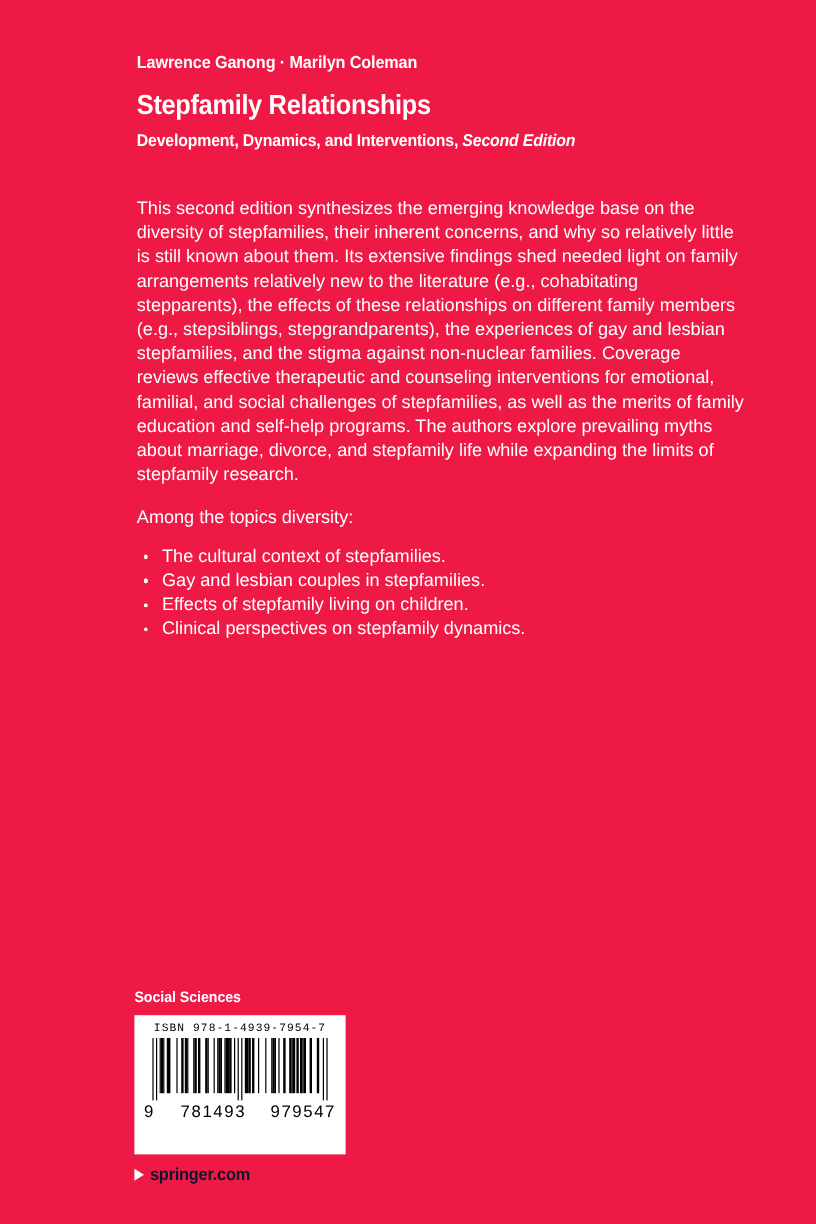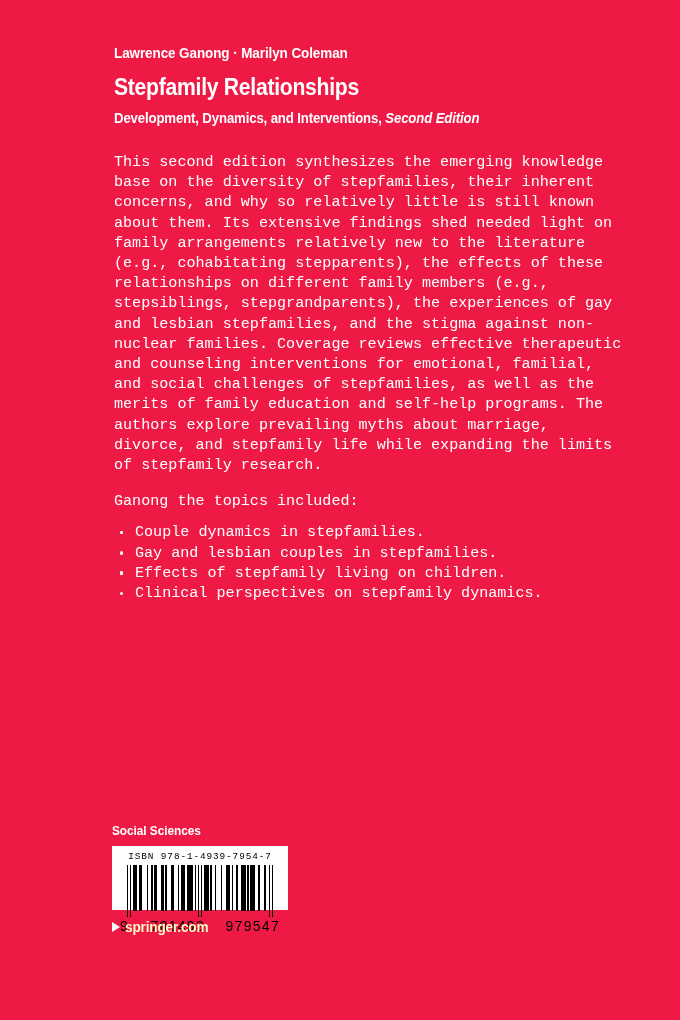--- a/index.html
+++ b/index.html
@@ -62,24 +62,24 @@
     white-space: nowrap;
   }
   .book-subtitle .edition {
     font-style: italic;
   }
 
   
   .body-copy {
     position: absolute;
     left: 114px;
-    top: 152px;
+    top: 164px;
     width: 508px;
     color: #ffffff;
-    font-family: Liberation Mono, monospace;
+    font-family: Liberation Sans, sans-serif;
     font-size: 15.1px;
     line-height: 20.2px;
     text-align: left;
   }
   .para {
     margin: 0 0 16px 0;
   }
   .para.tight {
     margin-bottom: 11px;
   }
@@ -121,21 +121,21 @@
     font-weight: 700;
     letter-spacing: -0.05px;
     transform: scaleX(0.94);
     transform-origin: left center;
     white-space: nowrap;
   }
 
   .barcode-panel {
     margin-top: 8px;
     width: 176px;
-    height: 64px;
+    height: 116px;
     background: #ffffff;
     box-sizing: border-box;
     padding: 5px 7px 8px 7px;
     display: flex;
     flex-direction: column;
   }
   .isbn-text {
     color: #000000;
     font-family: "Liberation Mono", "DejaVu Sans Mono", monospace;
     font-size: 9.4px;
@@ -173,21 +173,21 @@
   }
   .ean-digits .lead {
     padding-right: 2px;
   }
 
   .springer-line {
     margin-top: 9px;
     display: flex;
     align-items: center;
     gap: 5px;
-    color: #fef9c3;
+    color: #0f172a;
   }
   .play-triangle {
     width: 0;
     height: 0;
     border-left: 8px solid #ffffff;
     border-top: 5px solid transparent;
     border-bottom: 5px solid transparent;
   }
   .springer-text {
     font-family: "Liberation Sans", sans-serif;
@@ -209,29 +209,29 @@
     <div class="book-title">Stepfamily Relationships</div>
     <div class="book-subtitle">
       <span>Development, Dynamics, and Interventions, </span><span class="edition">Second Edition</span>
     </div>
   </div>
 
   <div class="body-copy">
 
     <p class="para">This second edition synthesizes the emerging knowledge base on the diversity of stepfamilies, their inherent concerns, and why so relatively little is still known about them. Its extensive findings shed needed light on family arrangements relatively new to the literature (e.g., cohabitating stepparents), the effects of these relationships on different family members (e.g., stepsiblings, stepgrandparents), the experiences of gay and lesbian stepfamilies, and the stigma against non-nuclear families. Coverage reviews effective therapeutic and counseling interventions for emotional, familial, and social challenges of stepfamilies, as well as the merits of family education and self-help programs. The authors explore prevailing myths about marriage, divorce, and stepfamily life while expanding the limits of stepfamily research.</p>
 
-    <p class="para tight">Ganong the topics included:</p>
+    <p class="para tight">Among the topics diversity:</p>
 
     <ul class="topic-list">
       <li>
         <span class="dot"></span>
-      </li>
-      <li>
-        <span class="dot"></span>
-        <span>Couple dynamics in stepfamilies.</span>
+        <span>The cultural context of stepfamilies.</span>
+      </li>
+      <li>
+        <span class="dot"></span>
       </li>
       <li>
         <span class="dot"></span>
         <span>Gay and lesbian couples in stepfamilies.</span>
       </li>
       <li>
         <span class="dot"></span>
       </li>
       <li>
         <span class="dot"></span>

